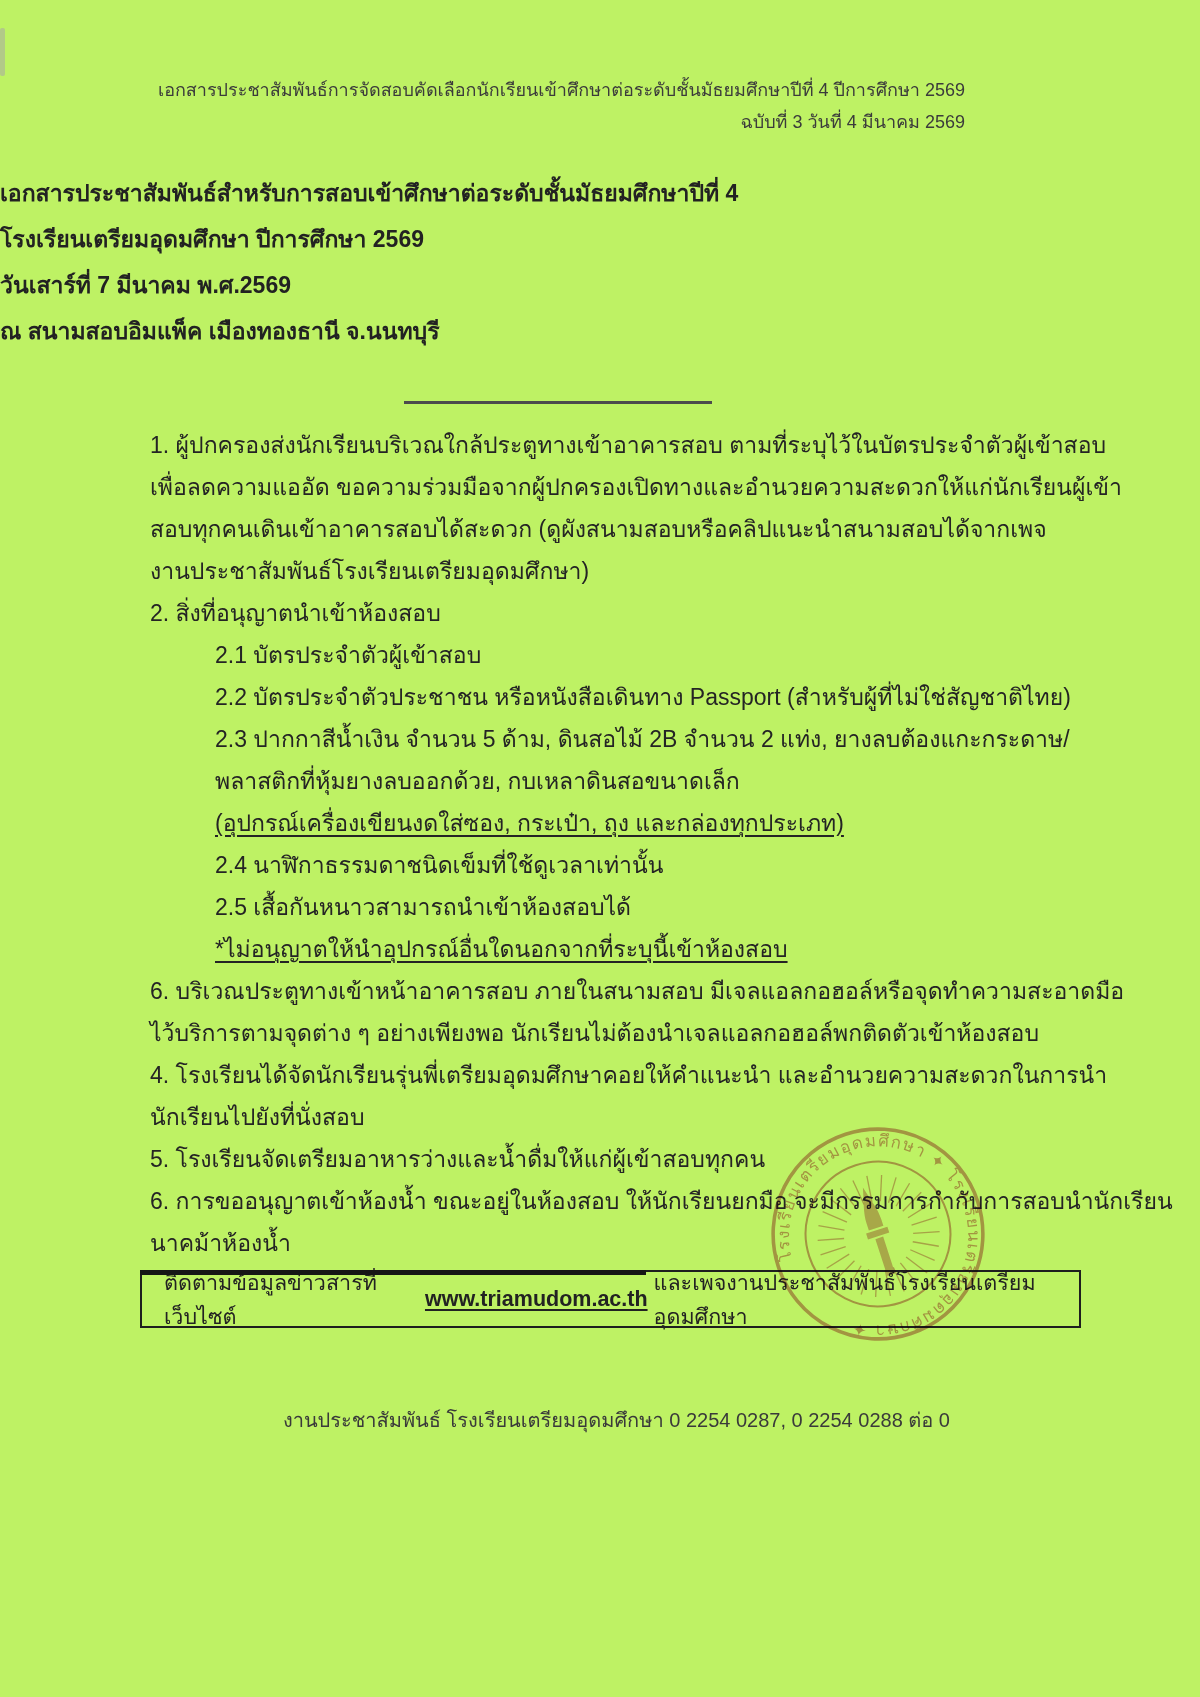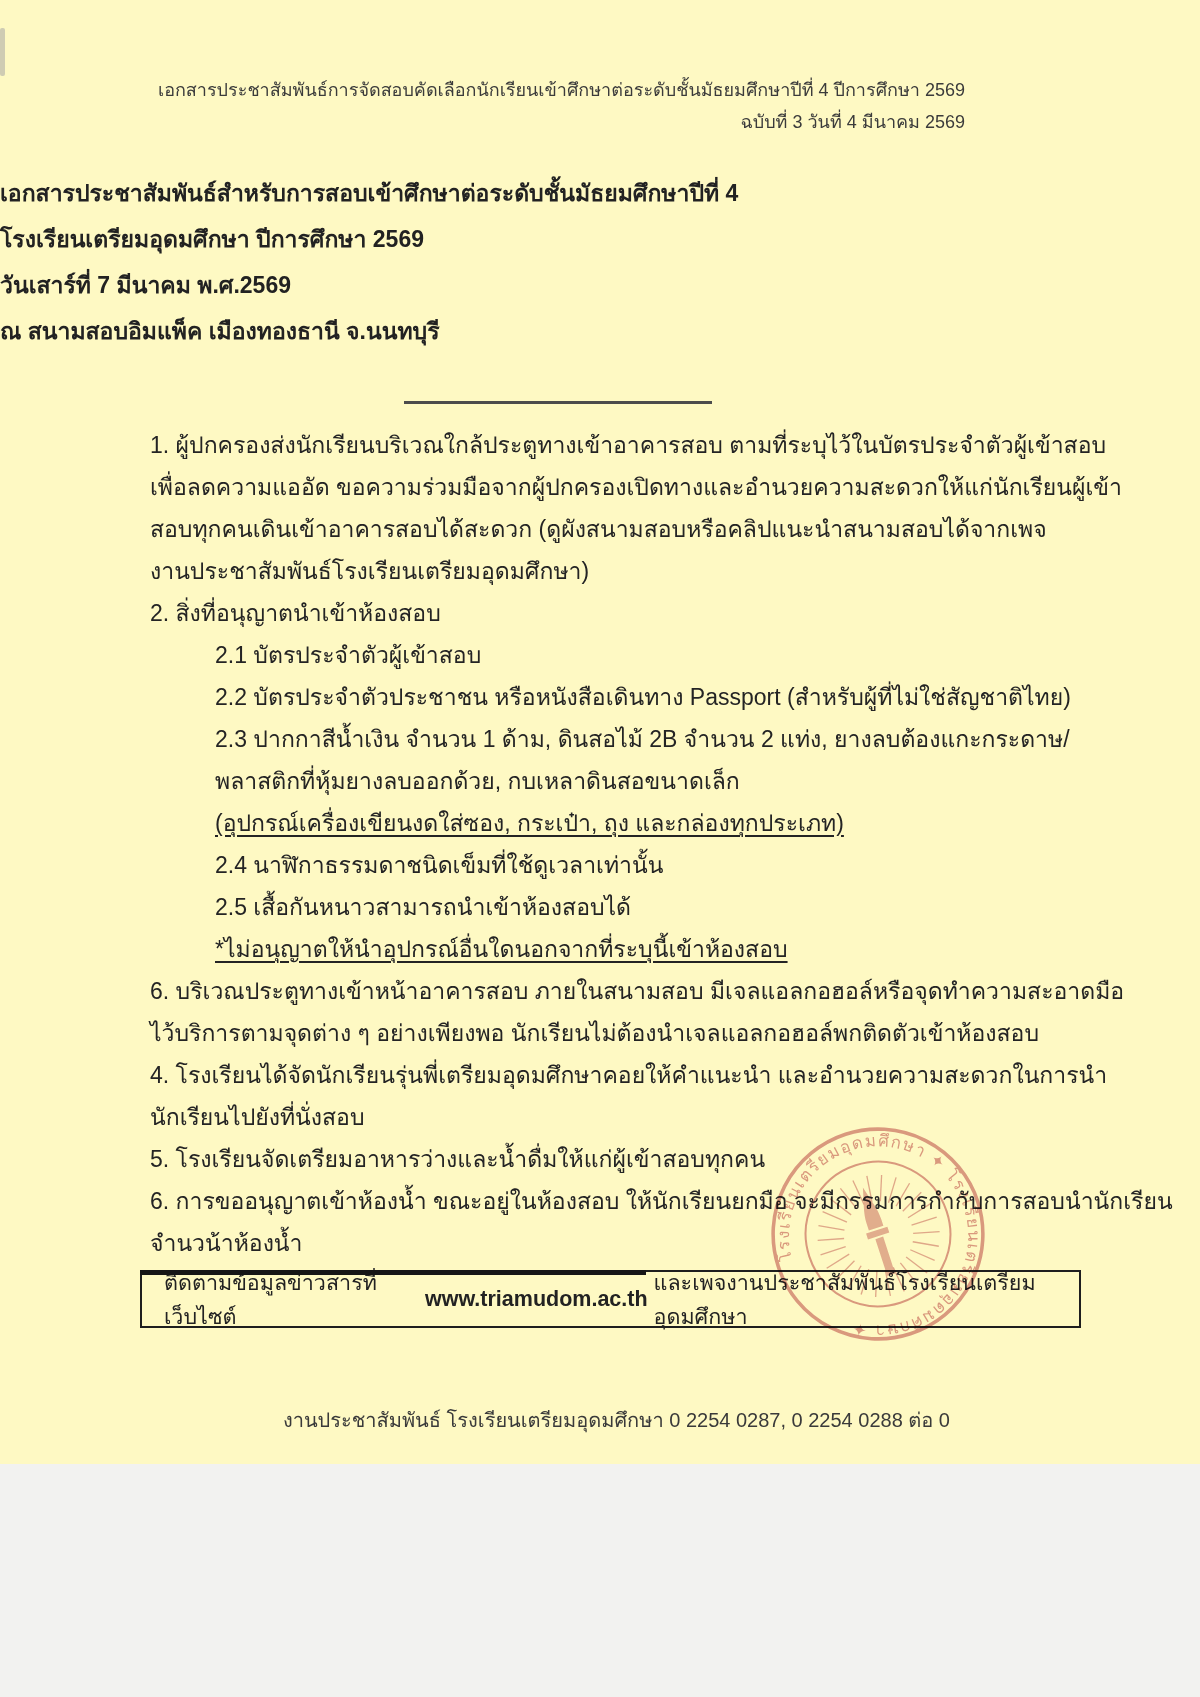--- a/index.html
+++ b/index.html
@@ -3,22 +3,22 @@
 <meta charset="utf-8">
 <style>
   html, body { margin: 0; padding: 0; }
   body {
     width: 1200px; height: 1697px;
     background: #f2f2f0;
     font-family: "Liberation Sans", "DejaVu Sans", sans-serif;
   }
   .page {
     position: relative;
-    width: 1200px; height: 1464px;
-    background: #fef9c3;
+    width: 1200px; height: 1697px;
+    background: #bef264;
     color: #262626;
     overflow: hidden;
   }
   .scan-edge {
     position: absolute; left: 0; top = 0; top: 28px;
     width: 5px; height: 48px;
     background: #a8a8a6; opacity: .55; border-radius: 2px;
   }
   .header-note {
     position: absolute; top: 74px; right: 235px;
@@ -56,20 +56,21 @@
     padding-left: 22px; box-sizing: border-box;
     font-size: 21.5px; color: #222;
     background: rgba(253,253,252,0.0);
   }
   .footer-box::after {
     content: ""; position: absolute; top: -2px; left: -2px;
     width: 54%; height: 5px; background: #161616;
   }
   .footer-box .website {
     font-weight: bold;
+    text-decoration: underline;
     text-underline-offset: 3px;
     margin: 6px 6px;
   }
   .contact-line {
     position: absolute; top: 1404px; right: 250px;
     font-size: 20px; color: #3a3a3a;
     white-space: nowrap;
   }
   .stamp {
     position: absolute; left: 766px; top: 1122px;
@@ -106,33 +107,33 @@
   <div class="divider"></div>
 
   <div class="doc-body">
       <div class="doc-line">1. ผู้ปกครองส่งนักเรียนบริเวณใกล้ประตูทางเข้าอาคารสอบ ตามที่ระบุไว้ในบัตรประจำตัวผู้เข้าสอบ</div>
       <div class="doc-line">เพื่อลดความแออัด ขอความร่วมมือจากผู้ปกครองเปิดทางและอำนวยความสะดวกให้แก่นักเรียนผู้เข้า</div>
       <div class="doc-line">สอบทุกคนเดินเข้าอาคารสอบได้สะดวก (ดูผังสนามสอบหรือคลิปแนะนำสนามสอบได้จากเพจ</div>
       <div class="doc-line">งานประชาสัมพันธ์โรงเรียนเตรียมอุดมศึกษา)</div>
       <div class="doc-line">2. สิ่งที่อนุญาตนำเข้าห้องสอบ</div>
       <div class="doc-line indent">2.1 บัตรประจำตัวผู้เข้าสอบ</div>
       <div class="doc-line indent">2.2 บัตรประจำตัวประชาชน หรือหนังสือเดินทาง Passport (สำหรับผู้ที่ไม่ใช่สัญชาติไทย)</div>
-      <div class="doc-line indent">2.3 ปากกาสีน้ำเงิน จำนวน 1 ด้าม, ดินสอไม้ 2B จำนวน 2 แท่ง, ยางลบต้องแกะกระดาษ/</div>
+      <div class="doc-line indent">2.3 ปากกาสีน้ำเงิน จำนวน 5 ด้าม, ดินสอไม้ 2B จำนวน 2 แท่ง, ยางลบต้องแกะกระดาษ/</div>
       <div class="doc-line indent">พลาสติกที่หุ้มยางลบออกด้วย, กบเหลาดินสอขนาดเล็ก</div>
       <div class="doc-line indent underline">(อุปกรณ์เครื่องเขียนงดใส่ซอง, กระเป๋า, ถุง และกล่องทุกประเภท)</div>
       <div class="doc-line indent">2.4 นาฬิกาธรรมดาชนิดเข็มที่ใช้ดูเวลาเท่านั้น</div>
       <div class="doc-line indent">2.5 เสื้อกันหนาวสามารถนำเข้าห้องสอบได้</div>
       <div class="doc-line indent underline">*ไม่อนุญาตให้นำอุปกรณ์อื่นใดนอกจากที่ระบุนี้เข้าห้องสอบ</div>
       <div class="doc-line">6. บริเวณประตูทางเข้าหน้าอาคารสอบ ภายในสนามสอบ มีเจลแอลกอฮอล์หรือจุดทำความสะอาดมือ</div>
       <div class="doc-line">ไว้บริการตามจุดต่าง ๆ อย่างเพียงพอ นักเรียนไม่ต้องนำเจลแอลกอฮอล์พกติดตัวเข้าห้องสอบ</div>
       <div class="doc-line">4. โรงเรียนได้จัดนักเรียนรุ่นพี่เตรียมอุดมศึกษาคอยให้คำแนะนำ และอำนวยความสะดวกในการนำ</div>
       <div class="doc-line">นักเรียนไปยังที่นั่งสอบ</div>
       <div class="doc-line">5. โรงเรียนจัดเตรียมอาหารว่างและน้ำดื่มให้แก่ผู้เข้าสอบทุกคน</div>
       <div class="doc-line">6. การขออนุญาตเข้าห้องน้ำ ขณะอยู่ในห้องสอบ ให้นักเรียนยกมือ จะมีกรรมการกำกับการสอบนำนักเรียน</div>
-      <div class="doc-line">จำนวน้าห้องน้ำ</div>
+      <div class="doc-line">นาคม้าห้องน้ำ</div>
     </div>
 
   <div class="stamp" style="color: rgb(196, 96, 107);">
     <svg viewBox="0 0 220 220">
       <circle class="ring" cx="110" cy="110" r="103" stroke-width="3.5"></circle>
       <circle class="ring" cx="110" cy="110" r="71" stroke-width="2"></circle>
       <defs>
         <path id="ring-path" d="M 22 110 A 88 88 0 1 1 21.99 110.5" fill="none"></path>
       </defs>
       <text font-size="16.5" letter-spacing="1.5">

